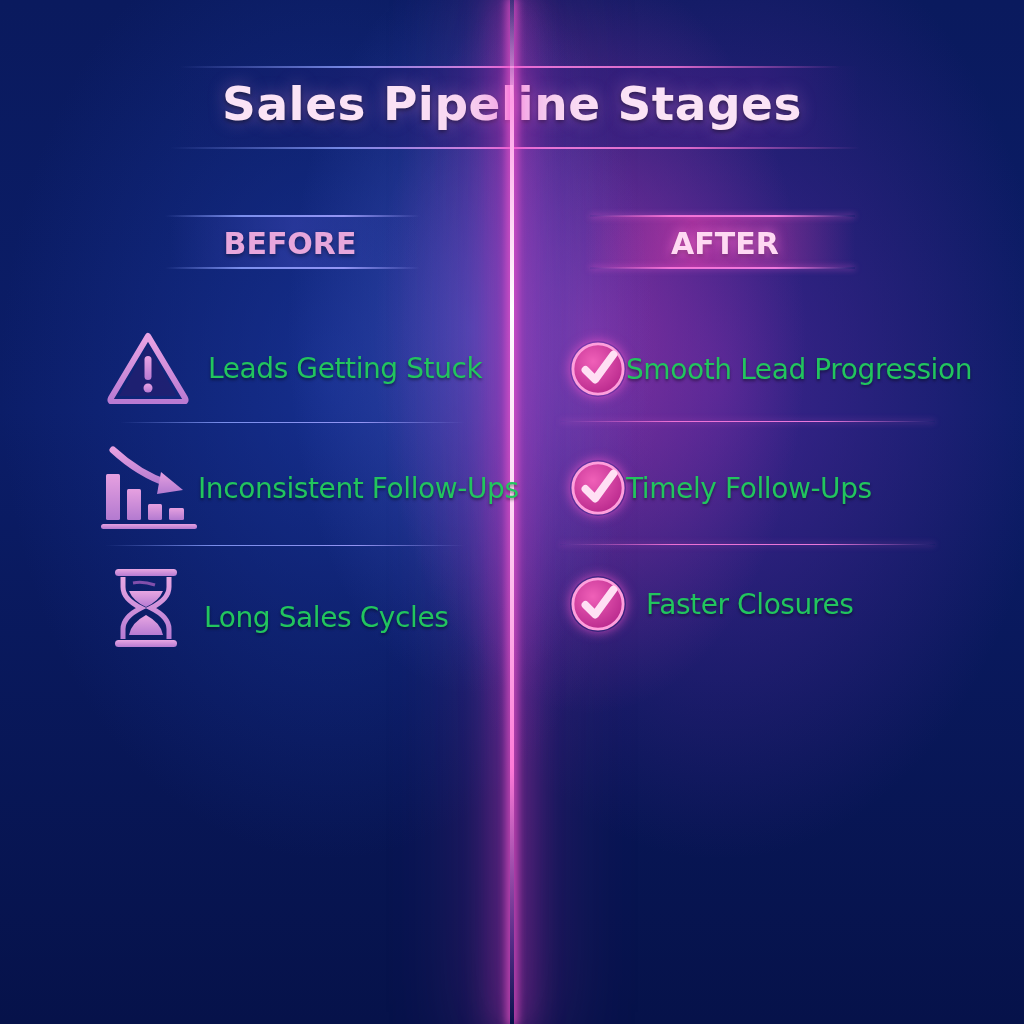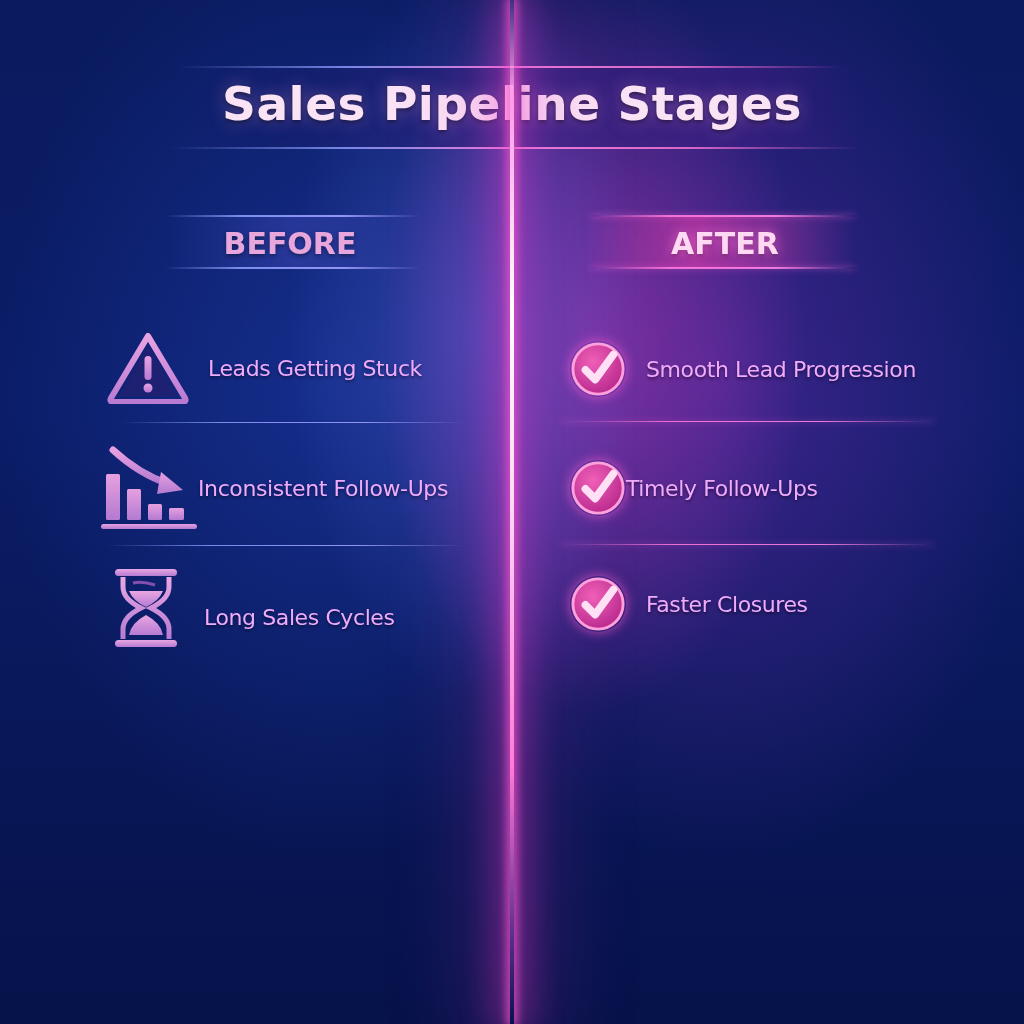--- a/index.html
+++ b/index.html
@@ -48,21 +48,21 @@
     .col-head.after { left: 600px; width: 250px; color: #ffd9f3; text-shadow: 0 0 12px rgba(255,120,220,0.7), 0 2px 4px rgba(0,0,0,0.35); }
     .head-band {
       position: absolute; top: 216px; height: 52px;
     }
     .head-band.before { left: 170px; width: 250px; background: linear-gradient(90deg, rgba(40,60,170,0) 0%, rgba(60,70,180,0.5) 50%, rgba(40,60,170,0) 100%); }
     .head-band.after { left: 585px; width: 270px; background: linear-gradient(90deg, rgba(230,60,170,0) 0%, rgba(230,60,170,0.55) 40%, rgba(210,60,170,0.4) 70%, rgba(200,60,170,0) 100%); }
 
     .item { position: absolute; display: flex; align-items: center; }
     .item .icon { flex: none; display: flex; align-items: center; justify-content: center; }
     .item .label {
-      font-size: 22px; color: #f0abfc; white-space: nowrap;
+      font-size: 28px; color: #22c55e; white-space: nowrap;
       text-shadow: 0 2px 3px rgba(0,0,0,0.45);
       font-family: "DejaVu Sans", sans-serif;
       letter-spacing: -0.4px;
     }
     .check-icon {
       width: 56px; height: 56px; border-radius: 50%;
       box-shadow: 0 0 12px rgba(255,90,210,0.7);
     }
   </style>
 </head>
@@ -154,21 +154,21 @@
       <defs>
         <radialGradient id="gChk" cx="0.4" cy="0.35" r="0.7">
           <stop offset="0" stop-color="#f060b8"></stop>
             <stop offset="1" stop-color="#b8288c"></stop>
         </radialGradient>
       </defs>
       <circle cx="29" cy="29" r="26" fill="url(#gChk)" stroke="#ff9fdc" stroke-width="3"></circle>
       <path d="M16 30 L26 40 L45 14" fill="none" stroke="#ffe0f4" stroke-width="8" stroke-linecap="round" stroke-linejoin="round"></path>
     </svg>
   </span>
-  <span class="label" style="margin-left:20px;">Smooth Lead Progression</span>
+  <span class="label" style="">Smooth Lead Progression</span>
 </div>
 <div class="hline thin pink" style="left:560px; top:421px; width:375px;"></div>
 
 <div class="item" style="left:570px; top:458px; height:60px;">
   <span class="icon check-icon">
     <svg width="58" height="58" viewBox="0 0 58 58">
       <circle cx="29" cy="29" r="26" fill="url(#gChk)" stroke="#ff9fdc" stroke-width="3"></circle>
       <path d="M16 30 L26 40 L45 14" fill="none" stroke="#ffe0f4" stroke-width="8" stroke-linecap="round" stroke-linejoin="round"></path>
     </svg>
   </span>

